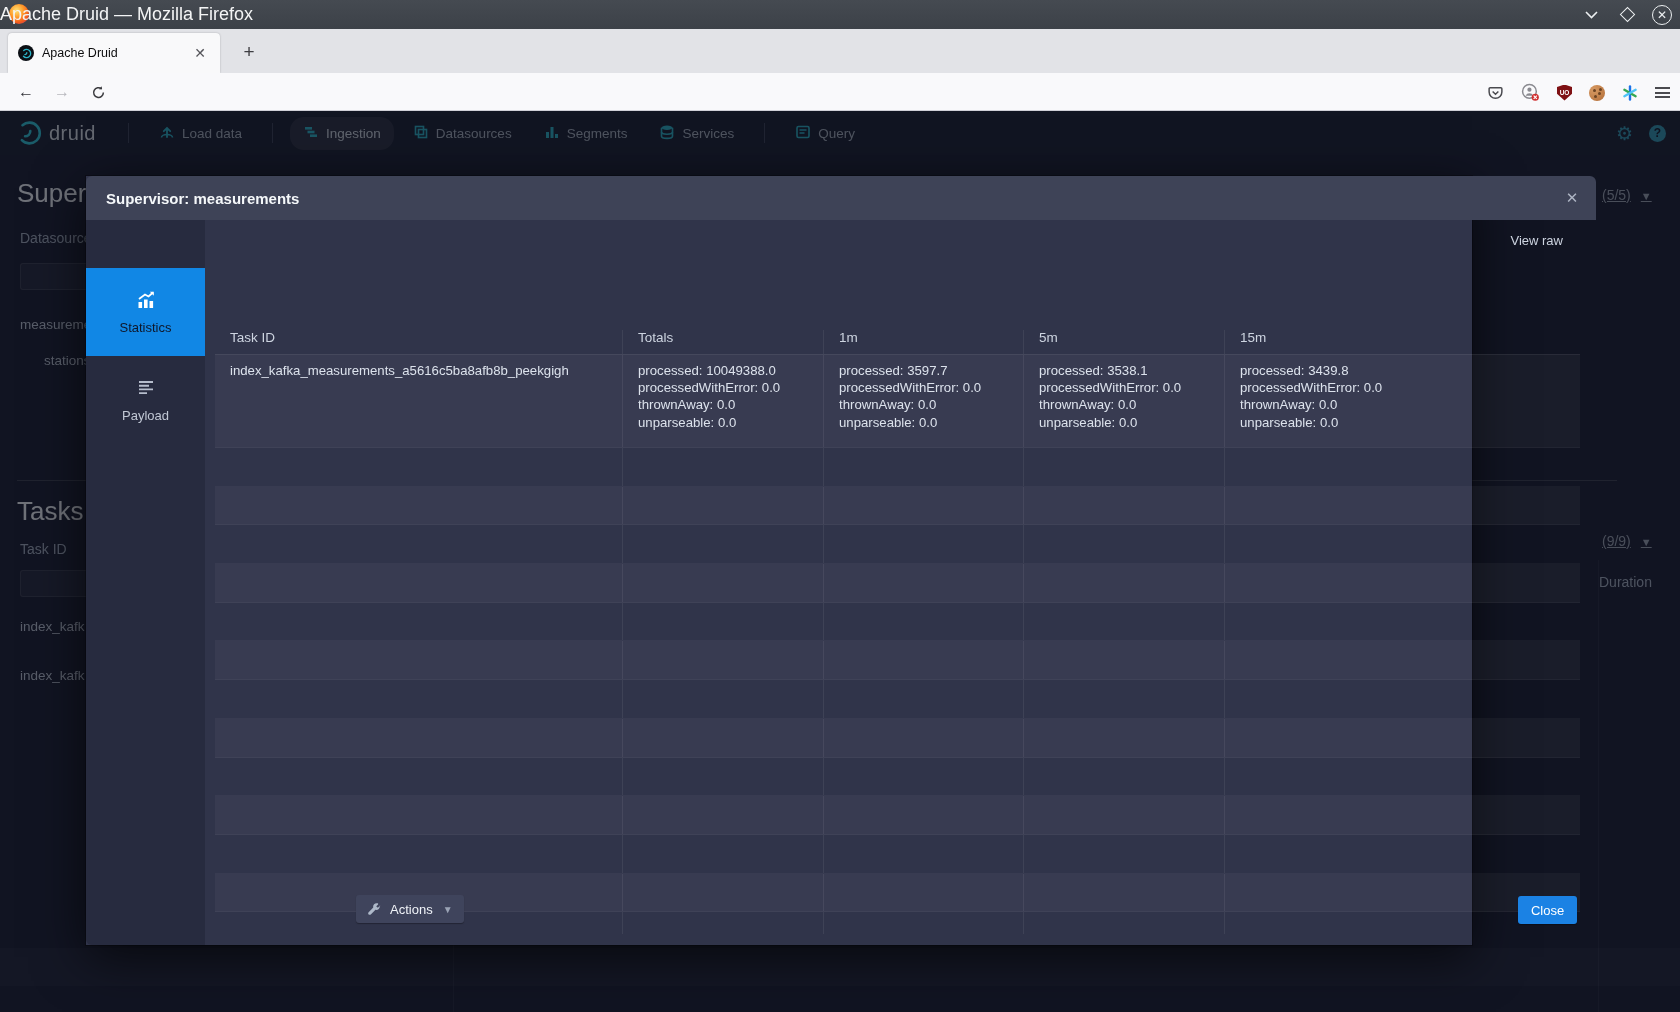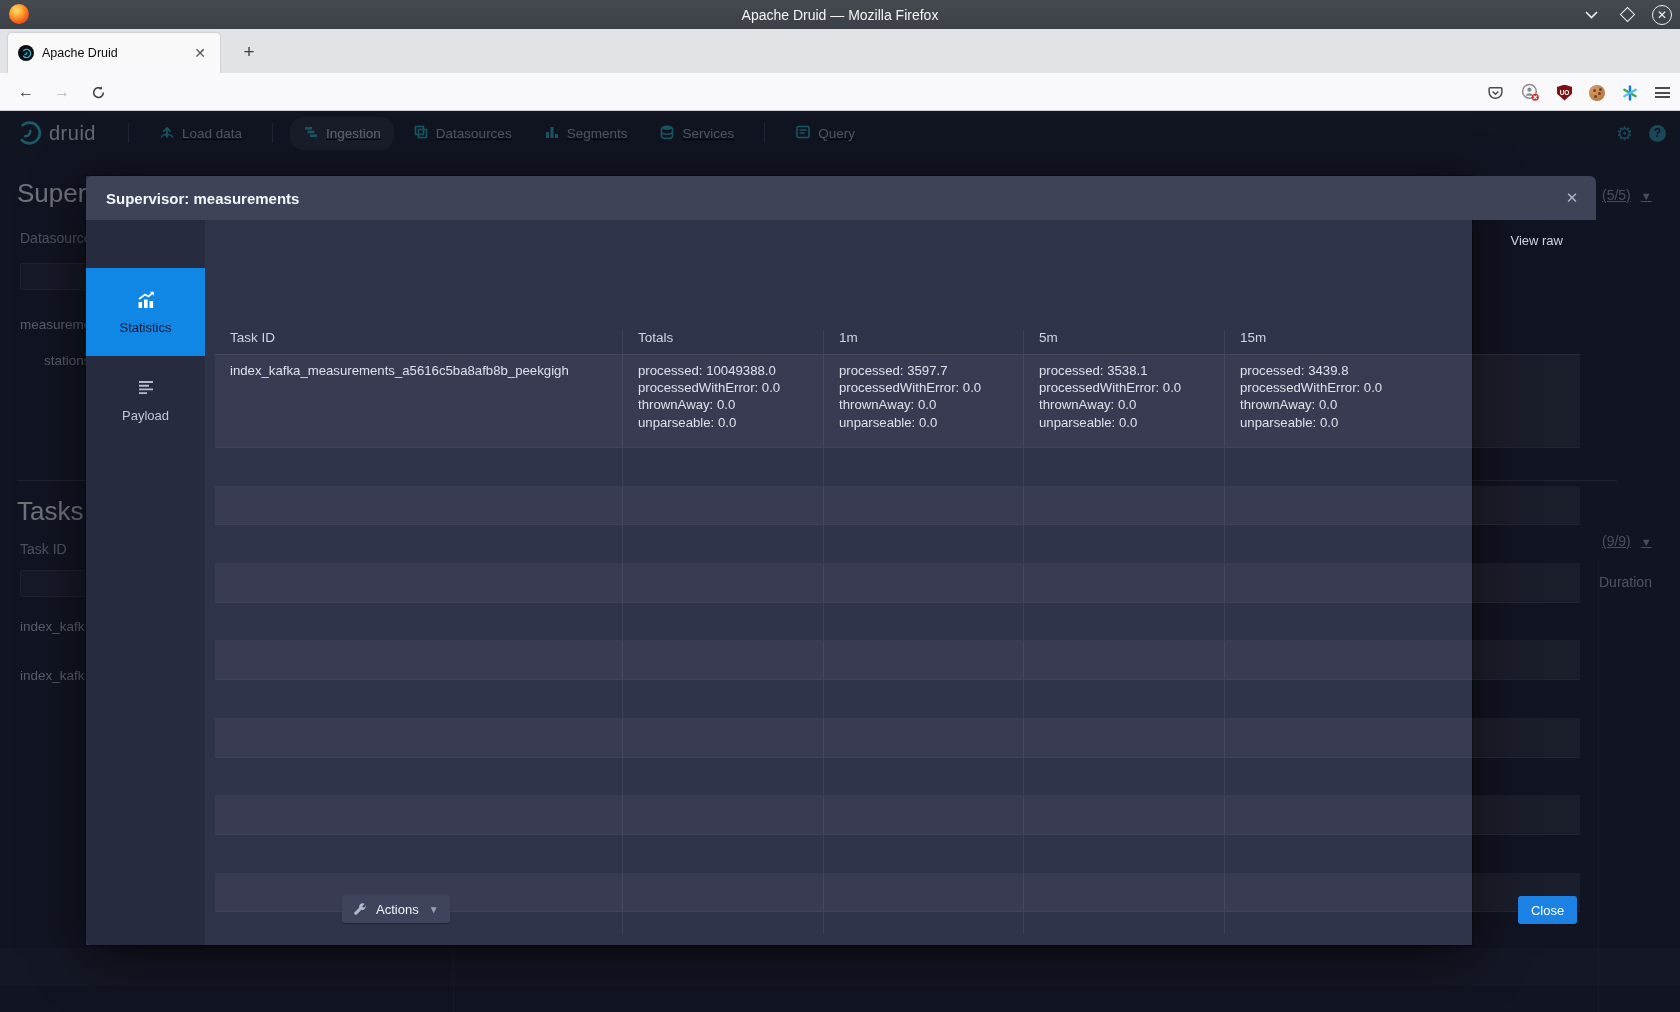--- a/index.html
+++ b/index.html
@@ -3,21 +3,21 @@
 <meta charset="utf-8">
 <style>
   html,body{margin:0;padding:0;background:#000;}
   *{box-sizing:border-box;font-family:"Liberation Sans",sans-serif;}
   #screen{position:relative;width:1680px;height:1012px;overflow:hidden;background:#1a1e33;}
 
   
   .titlebar{position:absolute;left:0;top:0;width:1680px;height:29px;background:linear-gradient(#454a51,#3c4148);display:flex;align-items:center;}
   .ff-logo{position:absolute;left:9px;top:4px;width:20px;height:20px;border-radius:50%;
     background:radial-gradient(circle at 38% 32%,#ffd567 8%,#ff9a2a 38%,#f35b1c 66%,#b5367e 100%);}
-  .win-title{position:absolute;left:0;right:0;text-align:center;color:#f3f4f5;font-size:14px;}
+  .win-title{position:absolute;left:0;right:0;color:#f3f4f5;font-size:18px;}
   .win-controls{position:absolute;right:8px;top:0;height:29px;display:flex;align-items:center;gap:14px;}
   .wc{width:22px;height:22px;display:flex;align-items:center;justify-content:center;}
   .wc-diamond{width:11px;height:11px;border:1.6px solid #eceff1;transform:rotate(45deg);}
   .wc-close{width:20px;height:20px;border:1.6px solid #eceff1;border-radius:50%;display:flex;align-items:center;justify-content:center;color:#eceff1;font-size:12px;line-height:1;}
 
   .tabbar{position:absolute;left:0;top:29px;width:1680px;height:44px;background:#e2e3e7;}
   .tab{position:absolute;left:8px;top:4px;width:212px;height:40px;background:#f9f9fa;border-radius:4px 4px 0 0;box-shadow:0 0 2px rgba(0,0,0,.25);display:flex;align-items:center;padding:0 10px;}
   .tab-fav{width:16px;height:16px;border-radius:50%;background:#0b0f14;display:flex;align-items:center;justify-content:center;flex:0 0 16px;}
   .tab-title{margin-left:8px;font-size:12.5px;color:#0c0c0d;flex:1;}
   .tab-close{color:#55555a;font-size:14px;padding:2px 4px;border-radius:3px;}
@@ -77,21 +77,21 @@
   .thead{display:flex;height:56px;align-items:flex-end;border-bottom:1px solid rgba(255,255,255,.1);}
   .th{padding:0 0 9px 15px;color:#cdd4e0;font-size:13.5px;}
   .trow{display:flex;border-bottom:1px solid rgba(255,255,255,.04);}
   .trow.first{height:93px;}
   .trow.empty{height:38.7px;}
   .trow.lit{background:rgba(255,255,255,.04);}
   .td{padding:7px 8px 0 15px;color:#dce2ec;font-size:13.2px;line-height:17.2px;overflow:hidden;white-space:nowrap;}
   .c0{width:407px;}.c1{width:201px;}.c2{width:200px;}.c3{width:201px;}.c4{flex:1;}
   .th.c1,.th.c2,.th.c3,.th.c4,.td.c1,.td.c2,.td.c3,.td.c4{border-left:1px solid rgba(255,255,255,.07);}
 
-  .actions-btn{position:absolute;left:137px;bottom:22px;height:28px;padding:0 11px;display:flex;align-items:center;gap:8px;
+  .actions-btn{position:absolute;left:151px;bottom:22px;height:28px;padding:0 11px;display:flex;align-items:center;gap:8px;
     background:#3f445c;border-radius:3px;box-shadow:0 1px 1px rgba(0,0,0,.3);color:#f0f3f8;font-size:13px;}
   .actions-caret{color:#9aa3b5;font-size:10px;margin-left:2px;}
   .close-btn{position:absolute;right:19px;bottom:21px;width:59px;height:28px;background:#1b82e4;border-radius:3px;color:#fff;font-size:13px;display:flex;align-items:center;justify-content:center;box-shadow:0 1px 1px rgba(0,0,0,.3);}
 </style>
 </head>
 <body>
 
 <div id="screen">
 
   <div class="titlebar">
@@ -163,21 +163,21 @@
 
   <div class="page">
     <div class="dheader">
       <div class="brand">
         <svg width="26" height="26" viewBox="0 0 20 20">
             <path d="M5 4A8 8 0 1 1 4.5 15.5" fill="none" stroke="#2cb3c7" stroke-width="2" stroke-linecap="round"></path>
             <path d="M7 12.5A4 4 0 0 0 11 8.5" fill="none" stroke="#2cb3c7" stroke-width="2" stroke-linecap="round"></path>
           </svg>
         <span class="brand-word">druid</span>
       </div>
-      <div id="nav-items" style="display:flex;align-items:center;text-decoration:underline;">
+      <div id="nav-items" style="display:flex;align-items:center;">
           <div class="nav-sep"></div>
           <div class="nav-item">
             <span><svg width="16" height="16" viewBox="0 0 16 16">
                 <path d="M8 13V4M4.8 7.2L8 4l3.2 3.2" fill="none" stroke="#2cb3c7" stroke-width="1.8" stroke-linecap="round"></path>
                 <path d="M2.5 13.5a5.5 3 0 0 1 11 0" fill="none" stroke="#2cb3c7" stroke-width="1.6"></path>
               </svg></span>
             <span>Load data</span>
           </div>
           <div class="nav-sep"></div>
           <div class="nav-item active">

